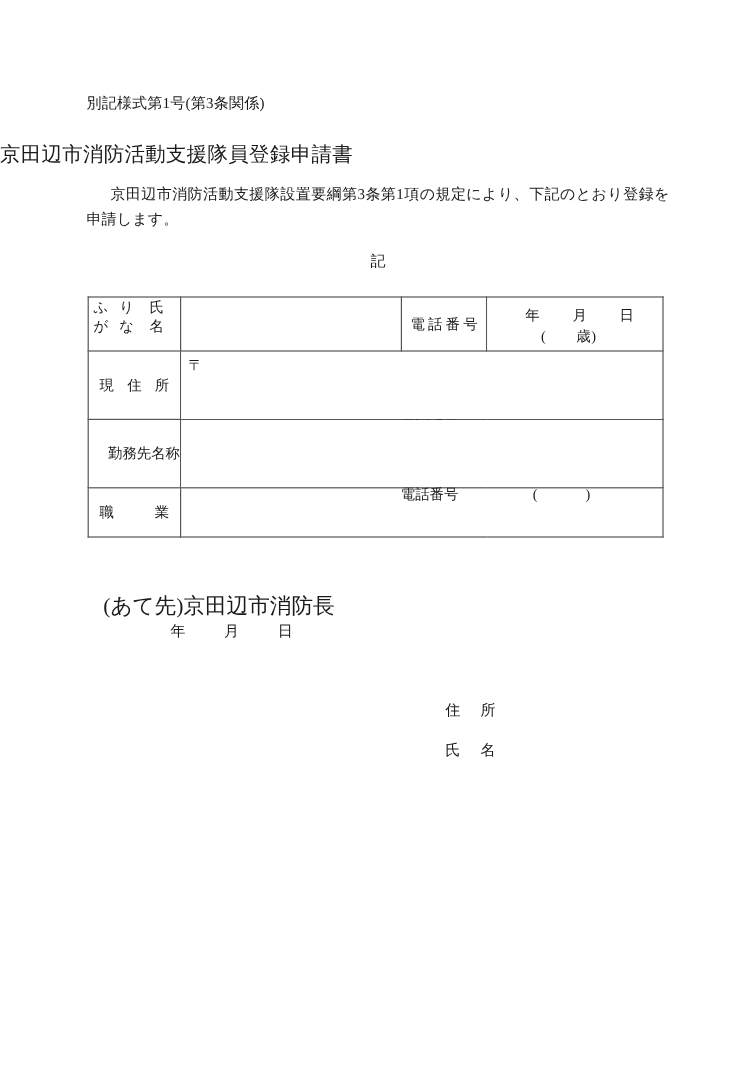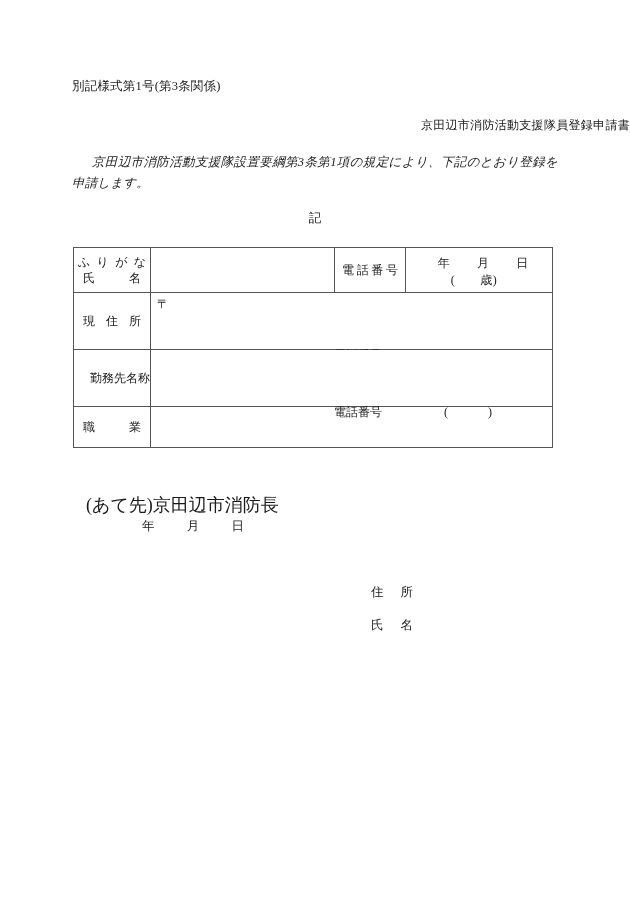--- a/index.html
+++ b/index.html
@@ -33,37 +33,36 @@
     letter-spacing: 0.2px;
     white-space: nowrap;
   }
 
   
   .doc-title {
     position: absolute;
     left: 0;
     top: 117px;
     width: 630px;
-    text-align: right;
-    font-size: 12px;
+    text-align: left;
+    font-size: 17px;
     letter-spacing: 0.3px;
   }
 
   
   .body-para {
     position: absolute;
     left: 72px;
     top: 152px;
     width: 486px;
     font-size: 12.5px;
     line-height: 21px;
     text-indent: 1.6em;
     text-align: justify;
     letter-spacing: 0.15px;
-    font-style: italic;
   }
 
   
   .ki-mark {
     position: absolute;
     left: 0;
     top: 210px;
     width: 630px;
     text-align: center;
     font-size: 12.5px;
@@ -114,21 +113,21 @@
   .nospread {
     display: block;
     text-align: right;
     font-size: 12px;
     line-height: 16px;
   }
 
   .row-name td { height: 44px; }
   .name-label-stack {
     display: flex;
-    flex-direction: column;
+    flex-direction: row;
     justify-content: center;
     height: 44px;
   }
 
   .dob-label-inner {
     display: block;
     text-align: justify;
     text-align-last: justify;
     padding: 0 7px;
     line-height: 16px;

